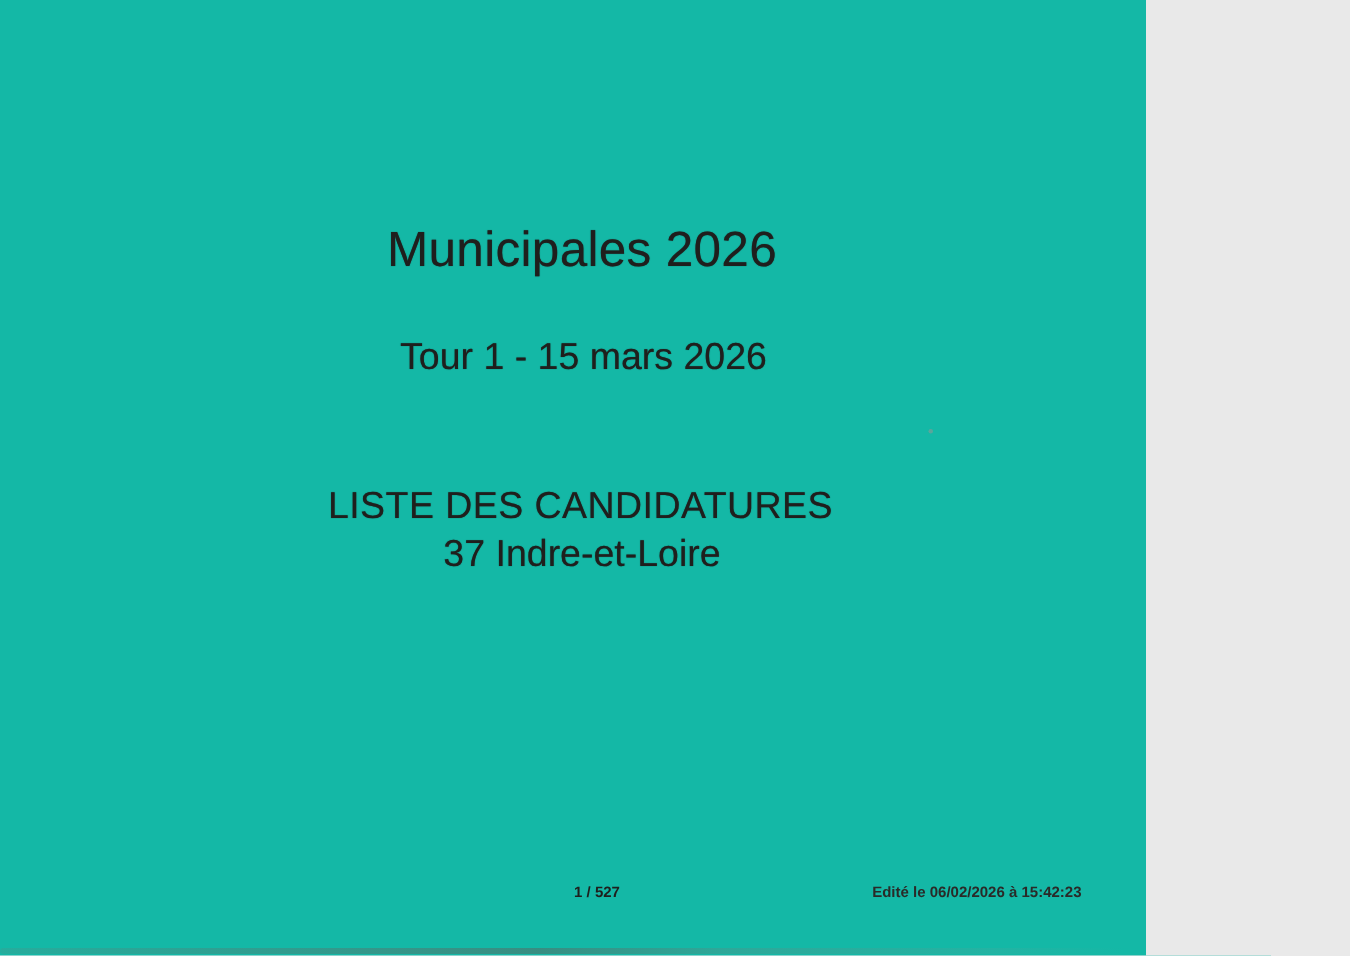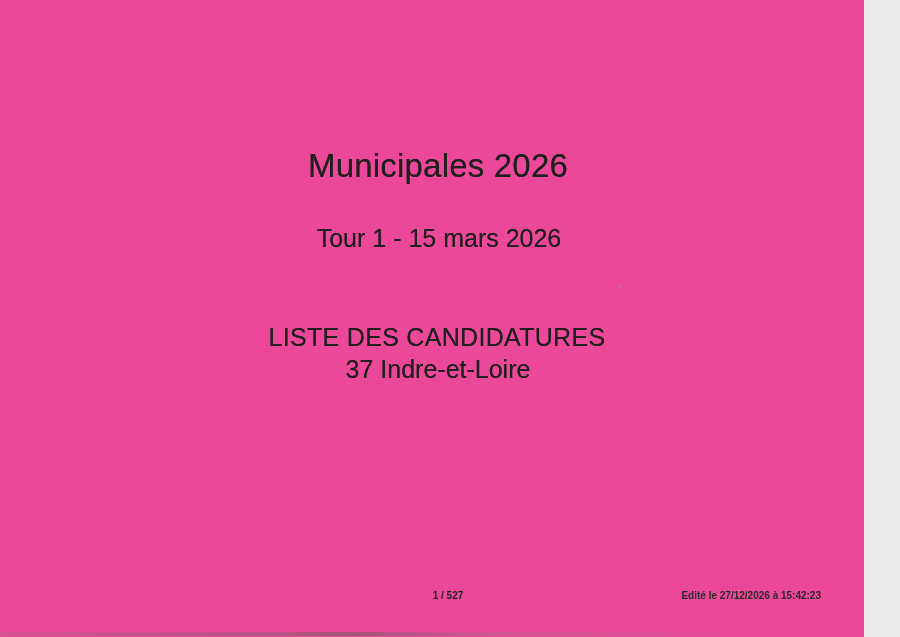--- a/index.html
+++ b/index.html
@@ -3,23 +3,23 @@
 <meta charset="utf-8">
 <style>
   html, body {
     margin: 0;
     padding: 0;
     background: #e9e9e9;
     font-family: "Liberation Sans", sans-serif;
   }
   .page {
     position: relative;
-    width: 864px;
+    width: 764px;
     height: 637px;
-    background: #ec4899;
+    background: #14b8a6;
     overflow: hidden;
     color: #1f1f1d;
   }
   .txt {
     position: absolute;
     left: 0;
     width: 100%;
     text-align: center;
     white-space: nowrap;
     color: #1f1f1d;
@@ -99,19 +99,19 @@
   <div class="txt doc-title">Municipales 2026</div>
 
   <div class="txt doc-subtitle">Tour 1 - 15 mars 2026</div>
 
   <div class="txt list-heading">LISTE DES CANDIDATURES</div>
 
   <div class="txt department">37 Indre-et-Loire</div>
 
   <div class="txt footer-page">1 / 527</div>
 
-  <div class="footer-edited">Edité le 27/12/2026 à 15:42:23</div>
+  <div class="footer-edited">Edité le 06/02/2026 à 15:42:23</div>
 
   <div class="scan-bar"></div>
 
   <div class="scan-speck"></div>
 
 </div>
 
 </body></html>

